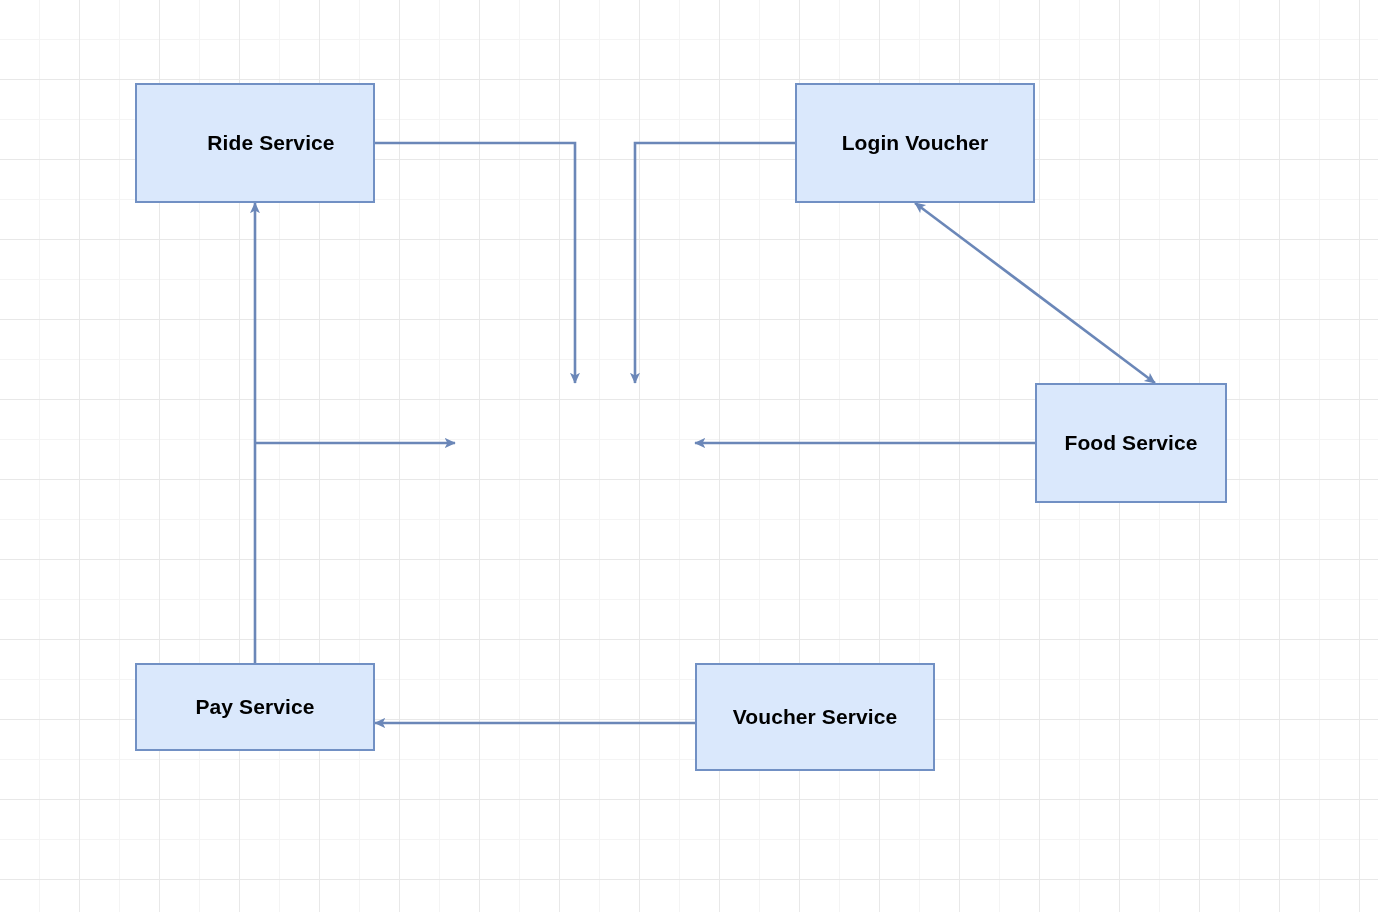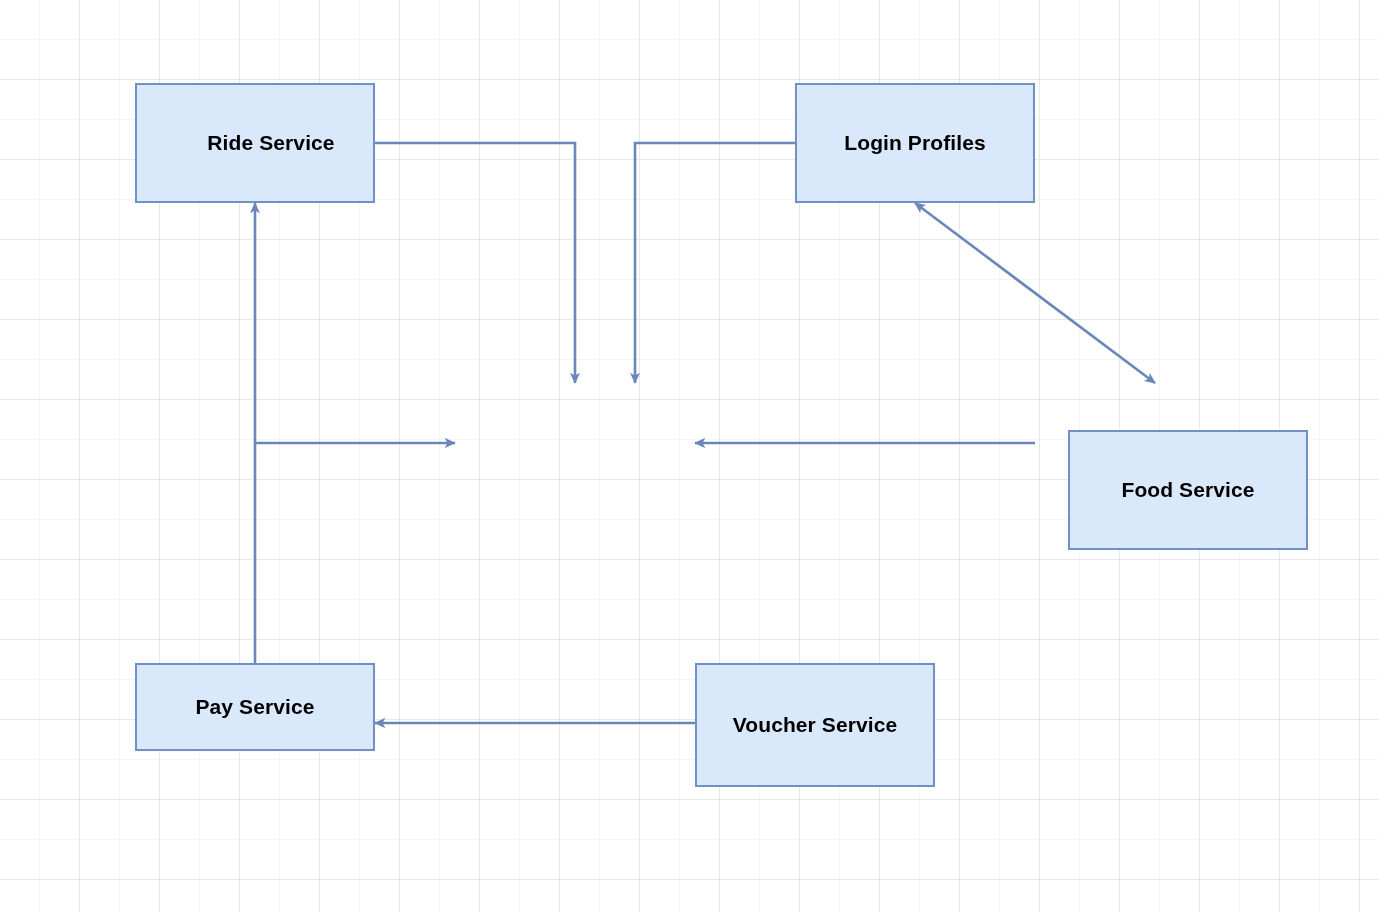--- a/index.html
+++ b/index.html
@@ -87,29 +87,29 @@
 
       <path d="M 915,203 L 1155,383" marker-start="url(#arrowStart)" marker-end="url(#arrowEnd)"></path>
     </g>
   </svg>
 
   <div class="node" style="left:135px; top:83px; width:240px; height:120px;padding-left:32px;">
     <span class="node-label">Ride Service</span>
   </div>
 
   <div class="node" style="left:795px; top:83px; width:240px; height:120px;">
-    <span class="node-label">Login Profiles</span>
+    <span class="node-label">Login Voucher</span>
   </div>
 
 
-  <div class="node" style="left:1068px; top:383px; width:240px; height:120px;margin-top:47px;">
+  <div class="node" style="left:1035px; top:383px; width:192px; height:120px;">
     <span class="node-label">Food Service</span>
   </div>
 
   <div class="node" style="left:135px; top:663px; width:240px; height:88px;">
     <span class="node-label">Pay Service</span>
   </div>
 
-  <div class="node" style="left:695px; top:663px; width:240px; height:124px;">
+  <div class="node" style="left:695px; top:663px; width:240px; height:108px;">
     <span class="node-label">Voucher Service</span>
   </div>
 
 </div>
 
 </body></html>

